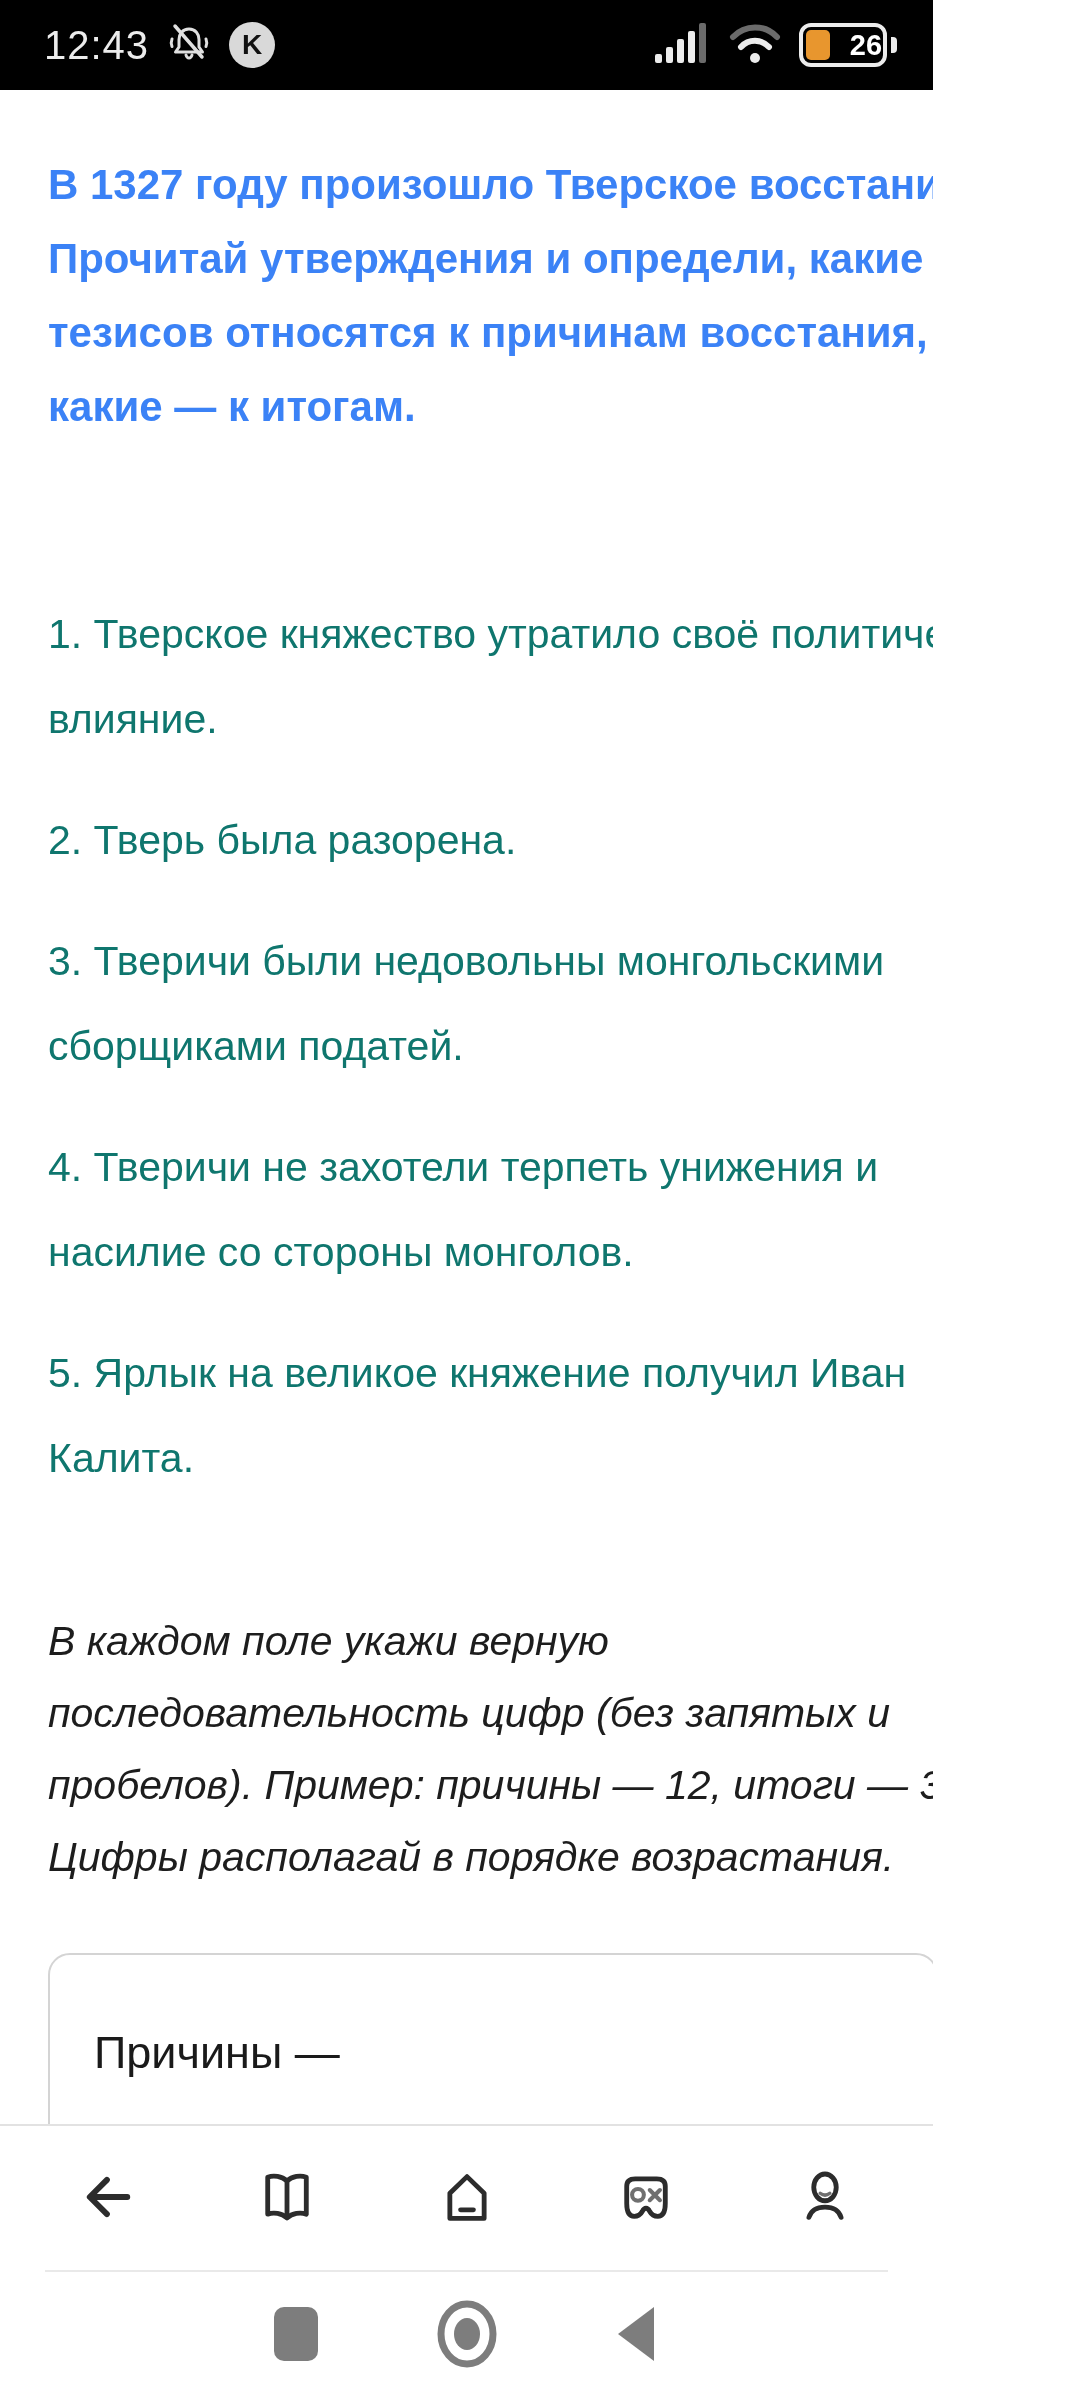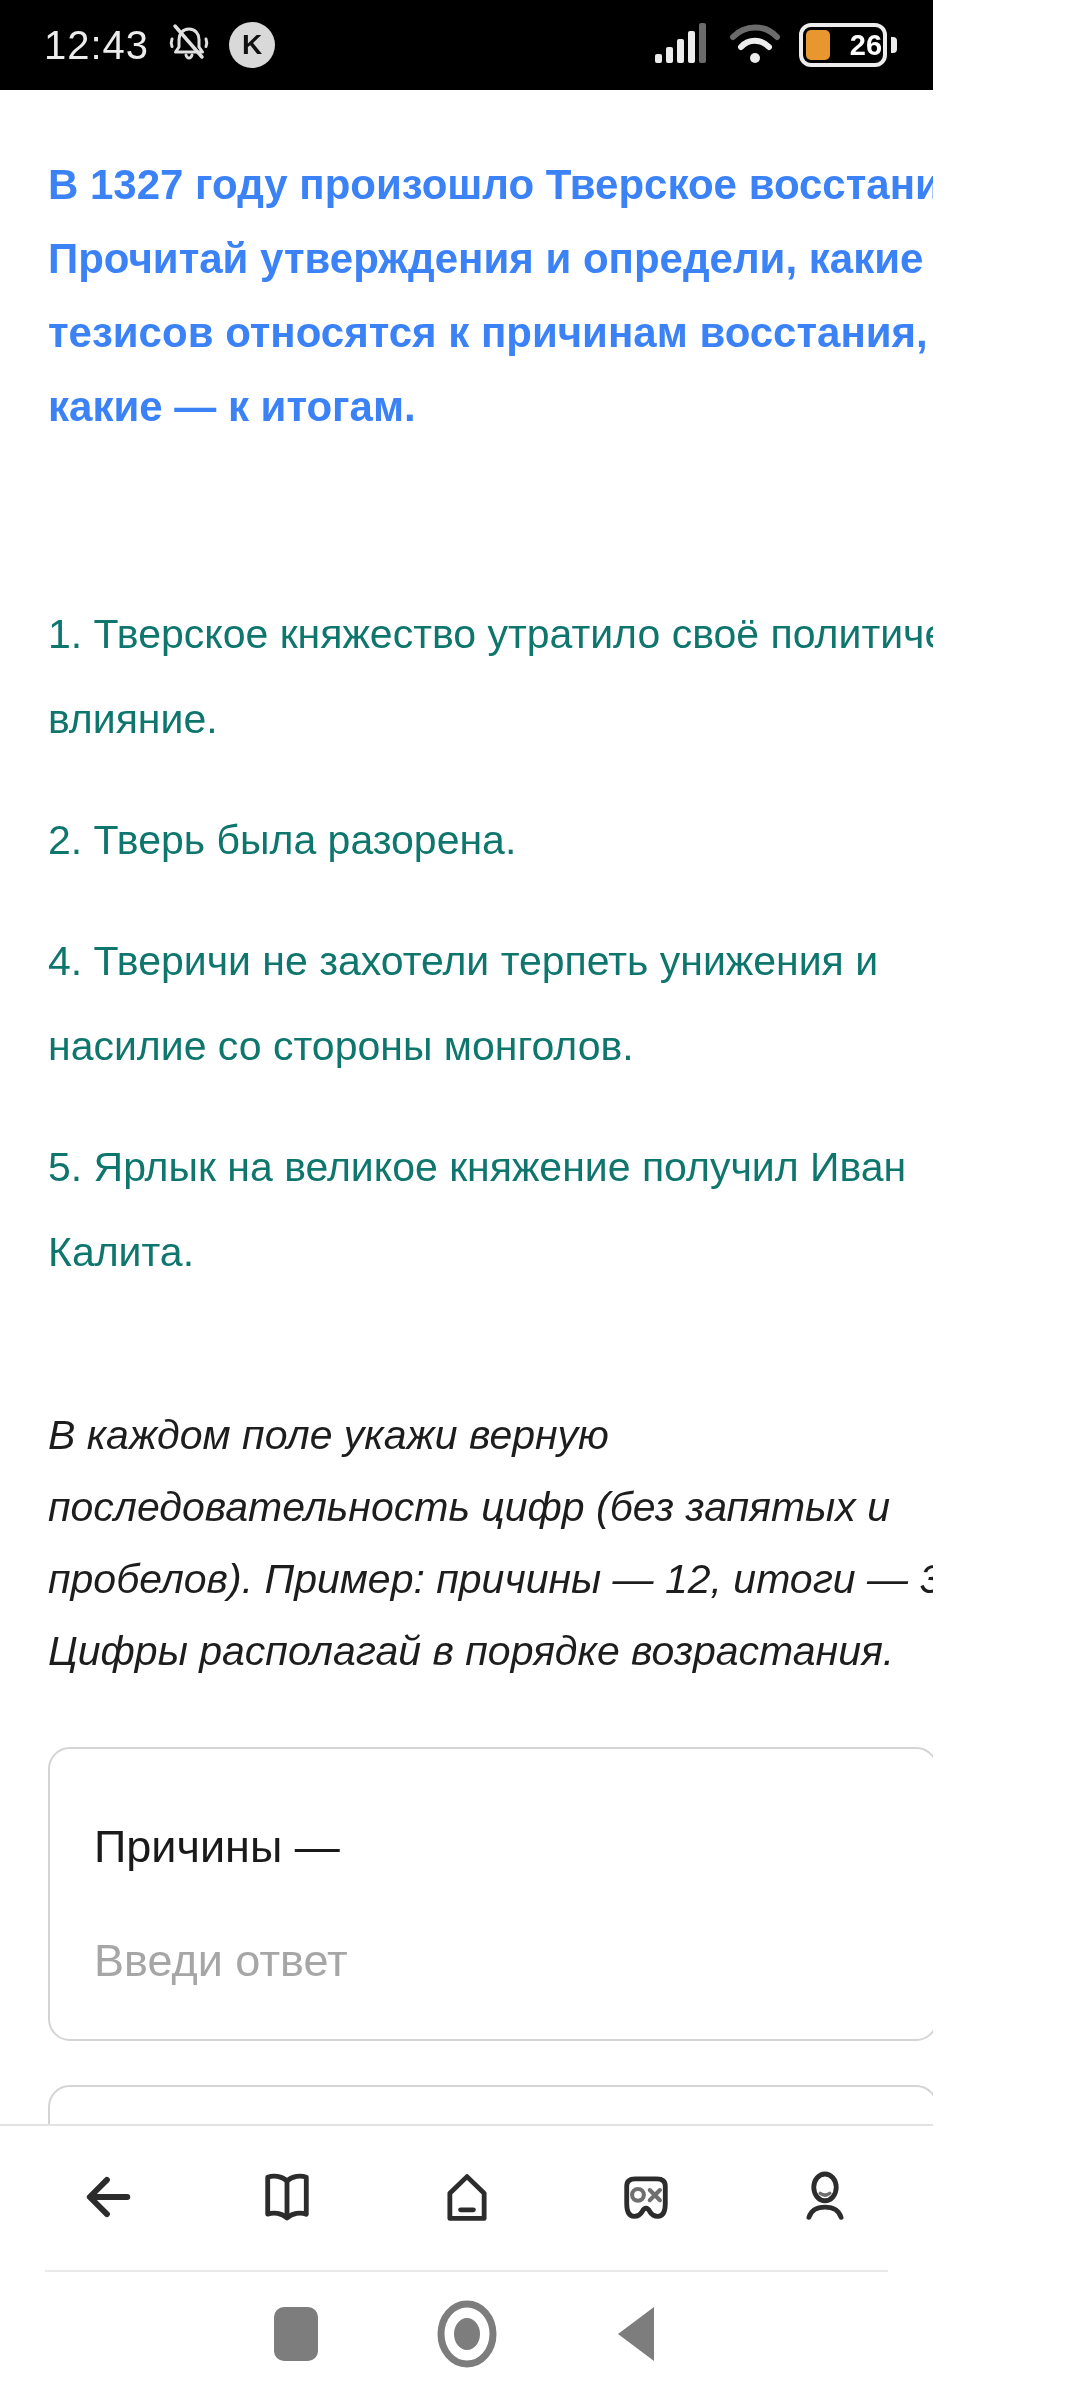--- a/index.html
+++ b/index.html
@@ -99,20 +99,21 @@
     </div>
   </header>
 
   <main class="content">
 
     <p class="task-text">В 1327 году произошло Тверское восстание. Прочитай утверждения и определи, какие из тезисов относятся к причинам восстания, а какие — к итогам.</p>
 
     <div class="statements">
       <p>1. Тверское княжество утратило своё политическое влияние.</p>
       <p>2. Тверь была разорена.</p>
+      <p>3. Тверичи были недовольны монгольскими сборщиками податей.</p>
       <p>4. Тверичи не захотели терпеть унижения и насилие со стороны монголов.</p>
       <p>5. Ярлык на великое княжение получил Иван Калита.</p>
     </div>
 
     <p class="hint-text">В каждом поле укажи верную последовательность цифр (без запятых и пробелов). Пример: причины — 12, итоги — 34. Цифры располагай в порядке возрастания.</p>
 
     <div class="answer-card">
       <div class="answer-label">Причины —</div>
       <input class="answer-input" type="text" placeholder="Введи ответ" style="">
     </div>

